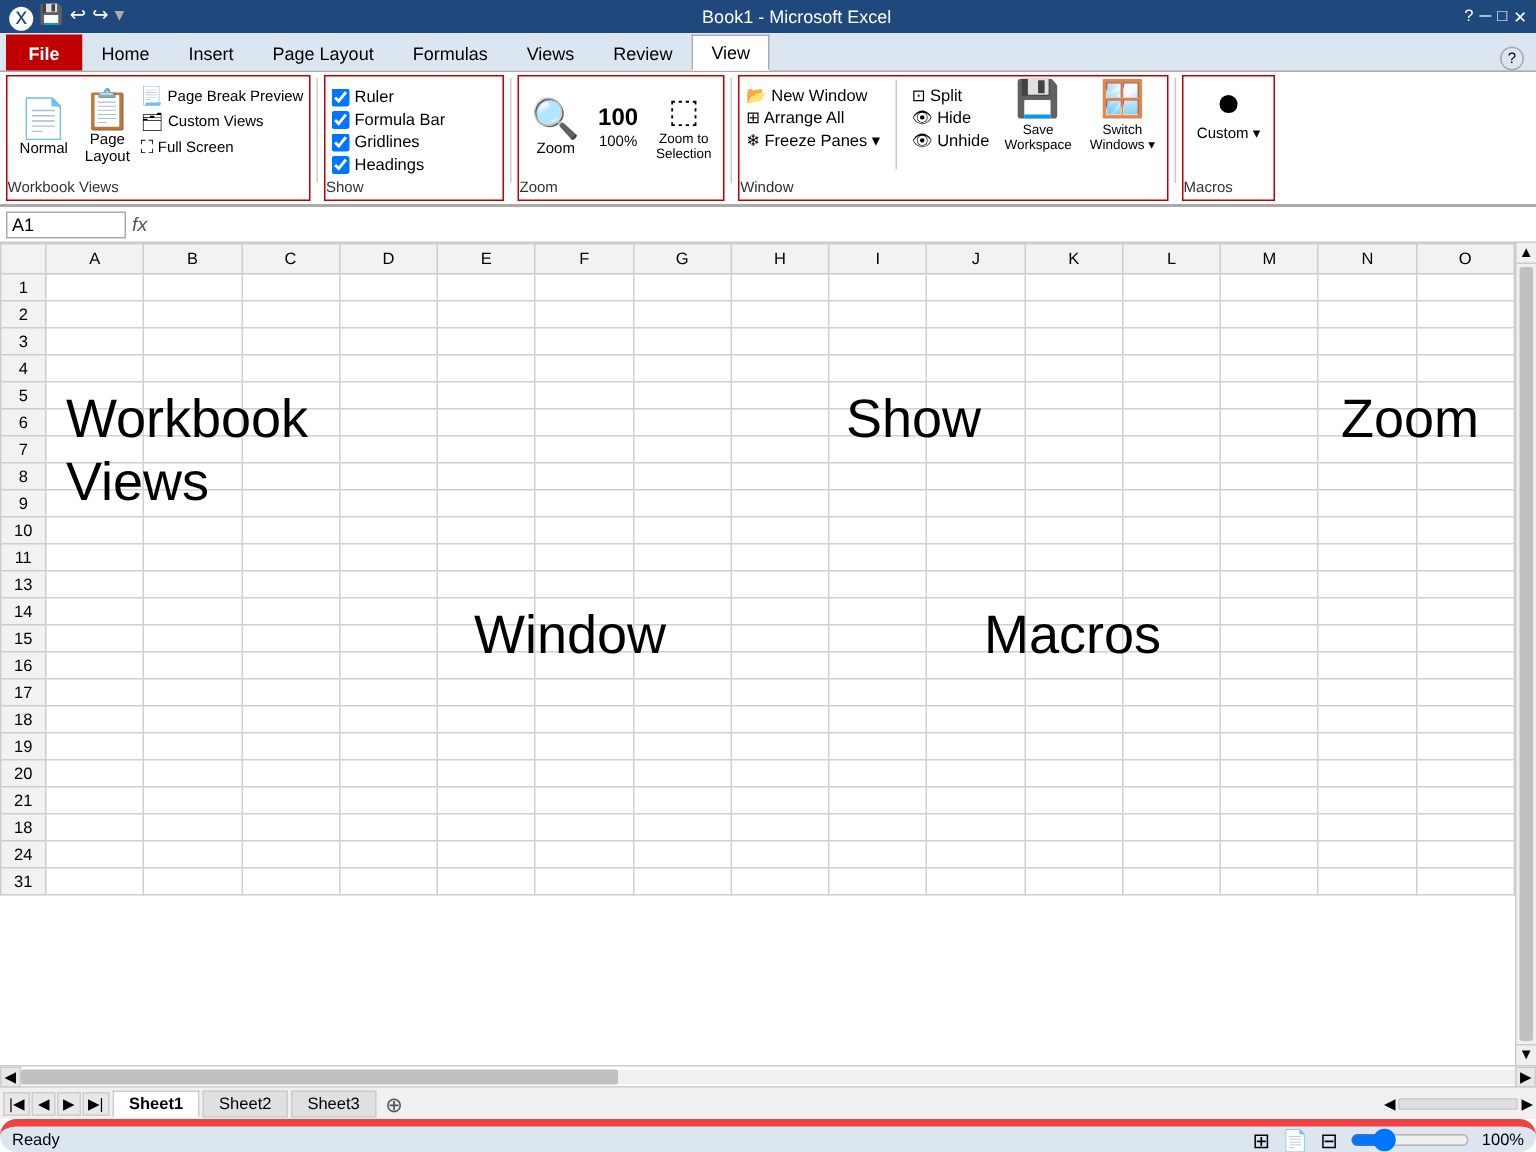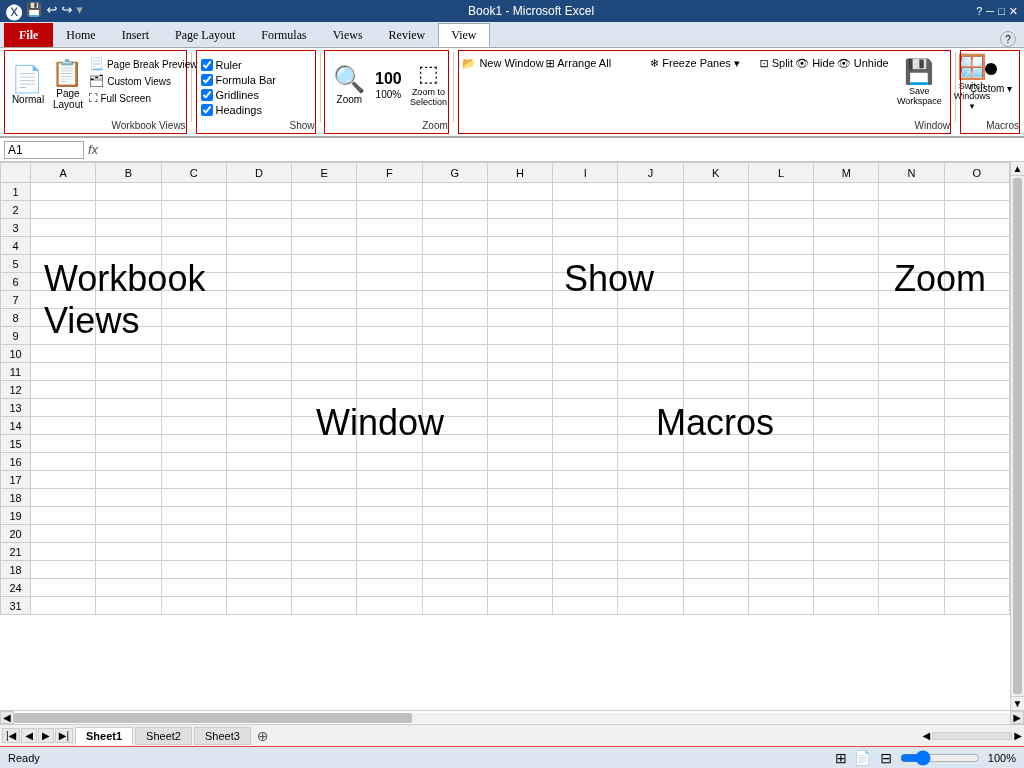--- a/index.html
+++ b/index.html
@@ -33,21 +33,20 @@
       padding: 3px 12px;
       font-size: 12px;
       cursor: pointer;
       border: 1px solid transparent;
       border-bottom: none;
       background: #dce6f1;
       color: #000;
       height: 24px;
       display: flex;
       align-items: center;
-      font-family: Liberation Serif, serif;
     }
     .ribbon-tab.file {
       background: #c00000;
       color: #fff;
       border-radius: 0;
       padding: 3px 14px;
       font-weight: bold;
     }
     .ribbon-tab.active {
       background: #fff;
@@ -69,21 +68,21 @@
       display: flex;
       flex-direction: column;
       align-items: stretch;
       border: 1px solid #c00000;
       padding: 2px 4px;
       position: relative;
       min-width: 60px;
     }
     .ribbon-group-label {
       font-size: 10px;
-      text-align: right;
+      text-align: left;
       color: #333;
       position: absolute;
       bottom: 2px;
       left: 0;
       right: 0;
     }
     .ribbon-group-content {
       display: flex;
       flex-direction: row;
       align-items: flex-start;
@@ -136,21 +135,21 @@
     }
     .window-group-content {
       display: flex;
       flex-direction: row;
       align-items: flex-start;
       gap: 6px;
       padding-bottom: 14px;
     }
     .window-col {
       display: flex;
-      flex-direction: row;
+      flex-direction: column;
       gap: 1px;
     }
 
     
     .formula-bar {
       display: flex;
       align-items: center;
       border-bottom: 1px solid #ccc;
       height: 24px;
       padding: 0 4px;
@@ -239,27 +238,28 @@
       background: #fff;
       border-bottom: 1px solid #fff;
       font-weight: bold;
     }
     .sheet-nav { display: flex; gap: 1px; }
     .sheet-nav-btn { font-size: 10px; cursor: pointer; padding: 1px 3px; border: 1px solid #ccc; background: #e8e8e8; }
 
     
     .status-bar {
       background: #dce6f1;
-      border-top: 1px solid #ef4444;
+      border-top: 5px solid #ef4444;
       height: 22px;
       display: flex;
       align-items: center;
       justify-content: space-between;
       padding: 0 8px;
       font-size: 11px;
+      border-radius: 11px;
     }
     .status-right { display: flex; align-items: center; gap: 8px; }
 
     .separator {
       width: 1px;
       background: #ccc;
       margin: 2px 2px;
       height: 70px;
     }
   </style>
@@ -376,21 +376,21 @@
   </div>
 
   <div class="separator"></div>
 
   <div class="ribbon-group" style="min-width:200px;">
     <div class="ribbon-group-content window-group-content">
 
       <div class="window-col" style="gap:2px; padding-top:4px;">
         <div class="ribbon-btn-small" style="font-size:11px;">📂 New Window</div>
         <div class="ribbon-btn-small" style="font-size:11px;">⊞ Arrange All</div>
-        <div class="ribbon-btn-small" style="font-size:11px;margin-left:37px;">❄ Freeze Panes ▾</div>
+        <div class="ribbon-btn-small" style="font-size:11px;">❄ Freeze Panes ▾</div>
       </div>
       <div class="separator" style="height:60px; margin:0 4px;"></div>
 
       <div class="window-col" style="gap:2px; padding-top:4px;">
         <div class="ribbon-btn-small" style="font-size:11px;">⊡ Split</div>
         <div class="ribbon-btn-small" style="font-size:11px;">👁 Hide</div>
         <div class="ribbon-btn-small" style="font-size:11px;">👁 Unhide</div>
       </div>
 
       <div style="display:flex; flex-direction:row; gap:4px; padding-bottom:14px; align-items:center;">
@@ -644,38 +644,20 @@
               <td style="min-width: 65px; height: 18px;"></td>
               <td style="min-width: 65px; height: 18px;"></td>
               <td style="min-width: 65px; height: 18px;"></td>
               <td style="min-width: 65px; height: 18px;"></td>
               <td style="min-width: 65px; height: 18px;"></td>
               <td style="min-width: 65px; height: 18px;"></td>
               <td style="min-width: 65px; height: 18px;"></td>
               <td style="min-width: 65px; height: 18px;"></td>
             </tr>
             <tr>
-              <td class="row-num">12</td>
-              <td style="min-width: 65px; height: 18px;"></td>
-              <td style="min-width: 65px; height: 18px;"></td>
-              <td style="min-width: 65px; height: 18px;"></td>
-              <td style="min-width: 65px; height: 18px;"></td>
-              <td style="min-width: 65px; height: 18px;"></td>
-              <td style="min-width: 65px; height: 18px;"></td>
-              <td style="min-width: 65px; height: 18px;"></td>
-              <td style="min-width: 65px; height: 18px;"></td>
-              <td style="min-width: 65px; height: 18px;"></td>
-              <td style="min-width: 65px; height: 18px;"></td>
-              <td style="min-width: 65px; height: 18px;"></td>
-              <td style="min-width: 65px; height: 18px;"></td>
-              <td style="min-width: 65px; height: 18px;"></td>
-              <td style="min-width: 65px; height: 18px;"></td>
-              <td style="min-width: 65px; height: 18px;"></td>
-            </tr>
-            <tr>
               <td class="row-num">13</td>
               <td style="min-width: 65px; height: 18px;"></td>
               <td style="min-width: 65px; height: 18px;"></td>
               <td style="min-width: 65px; height: 18px;"></td>
               <td style="min-width: 65px; height: 18px;"></td>
               <td style="min-width: 65px; height: 18px;"></td>
               <td style="min-width: 65px; height: 18px;"></td>
               <td style="min-width: 65px; height: 18px;"></td>
               <td style="min-width: 65px; height: 18px;"></td>
               <td style="min-width: 65px; height: 18px;"></td>

